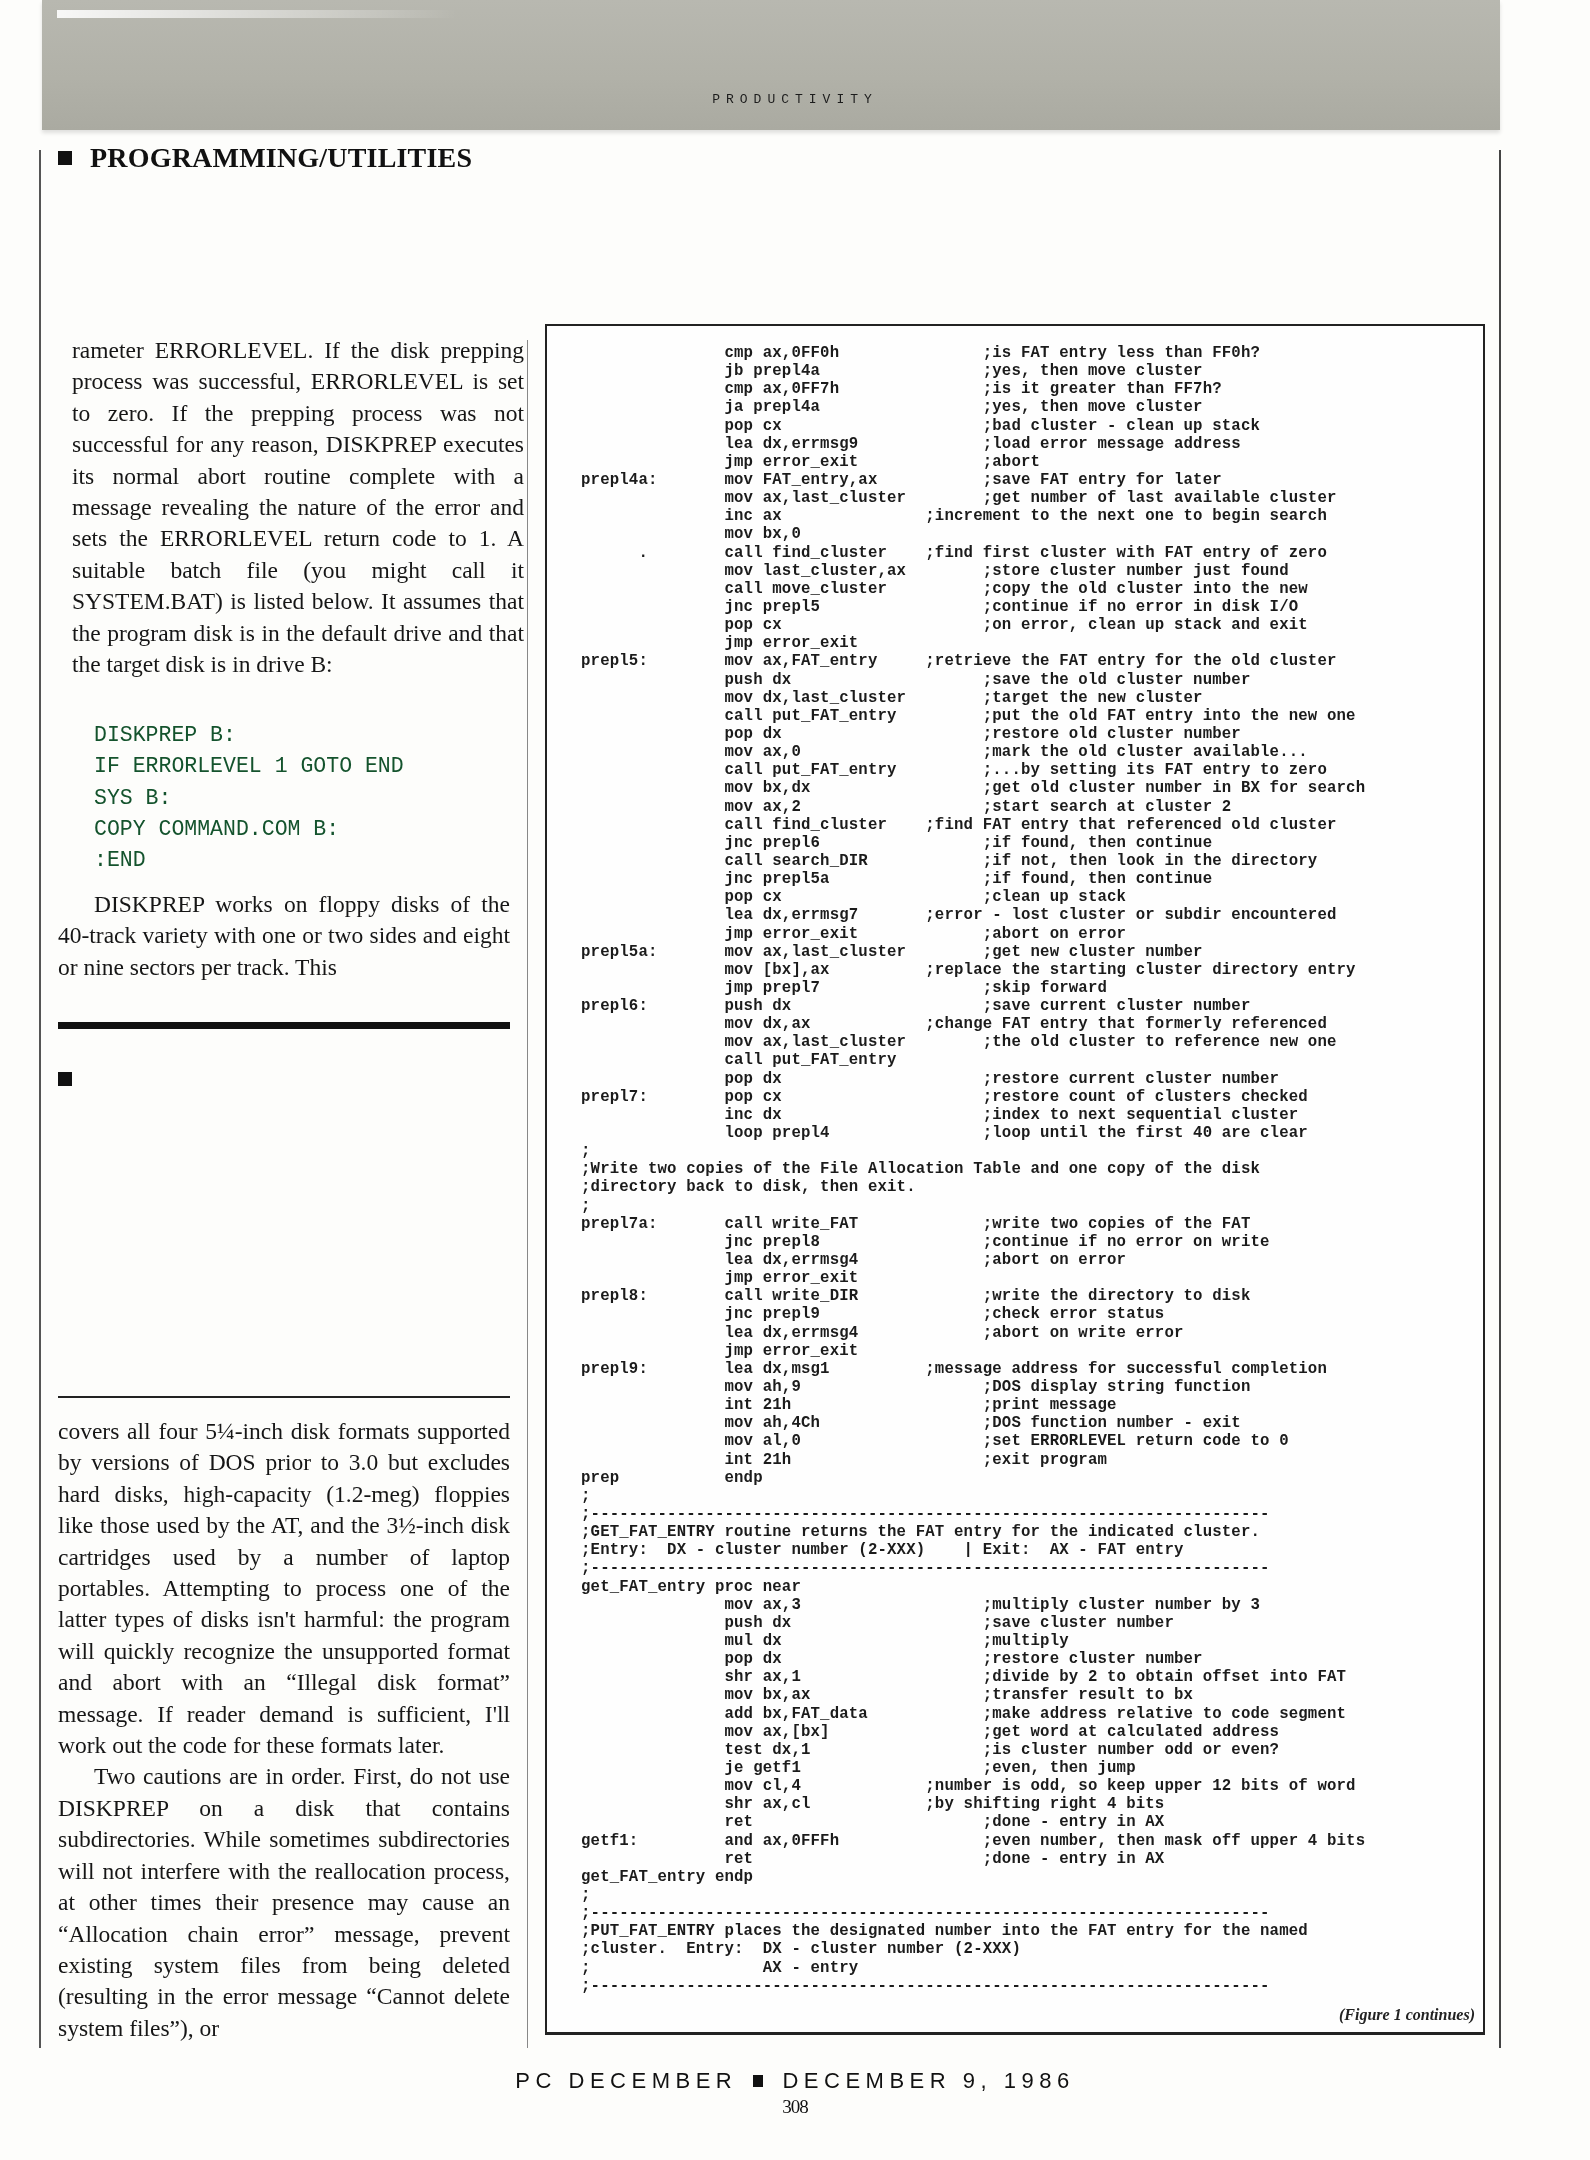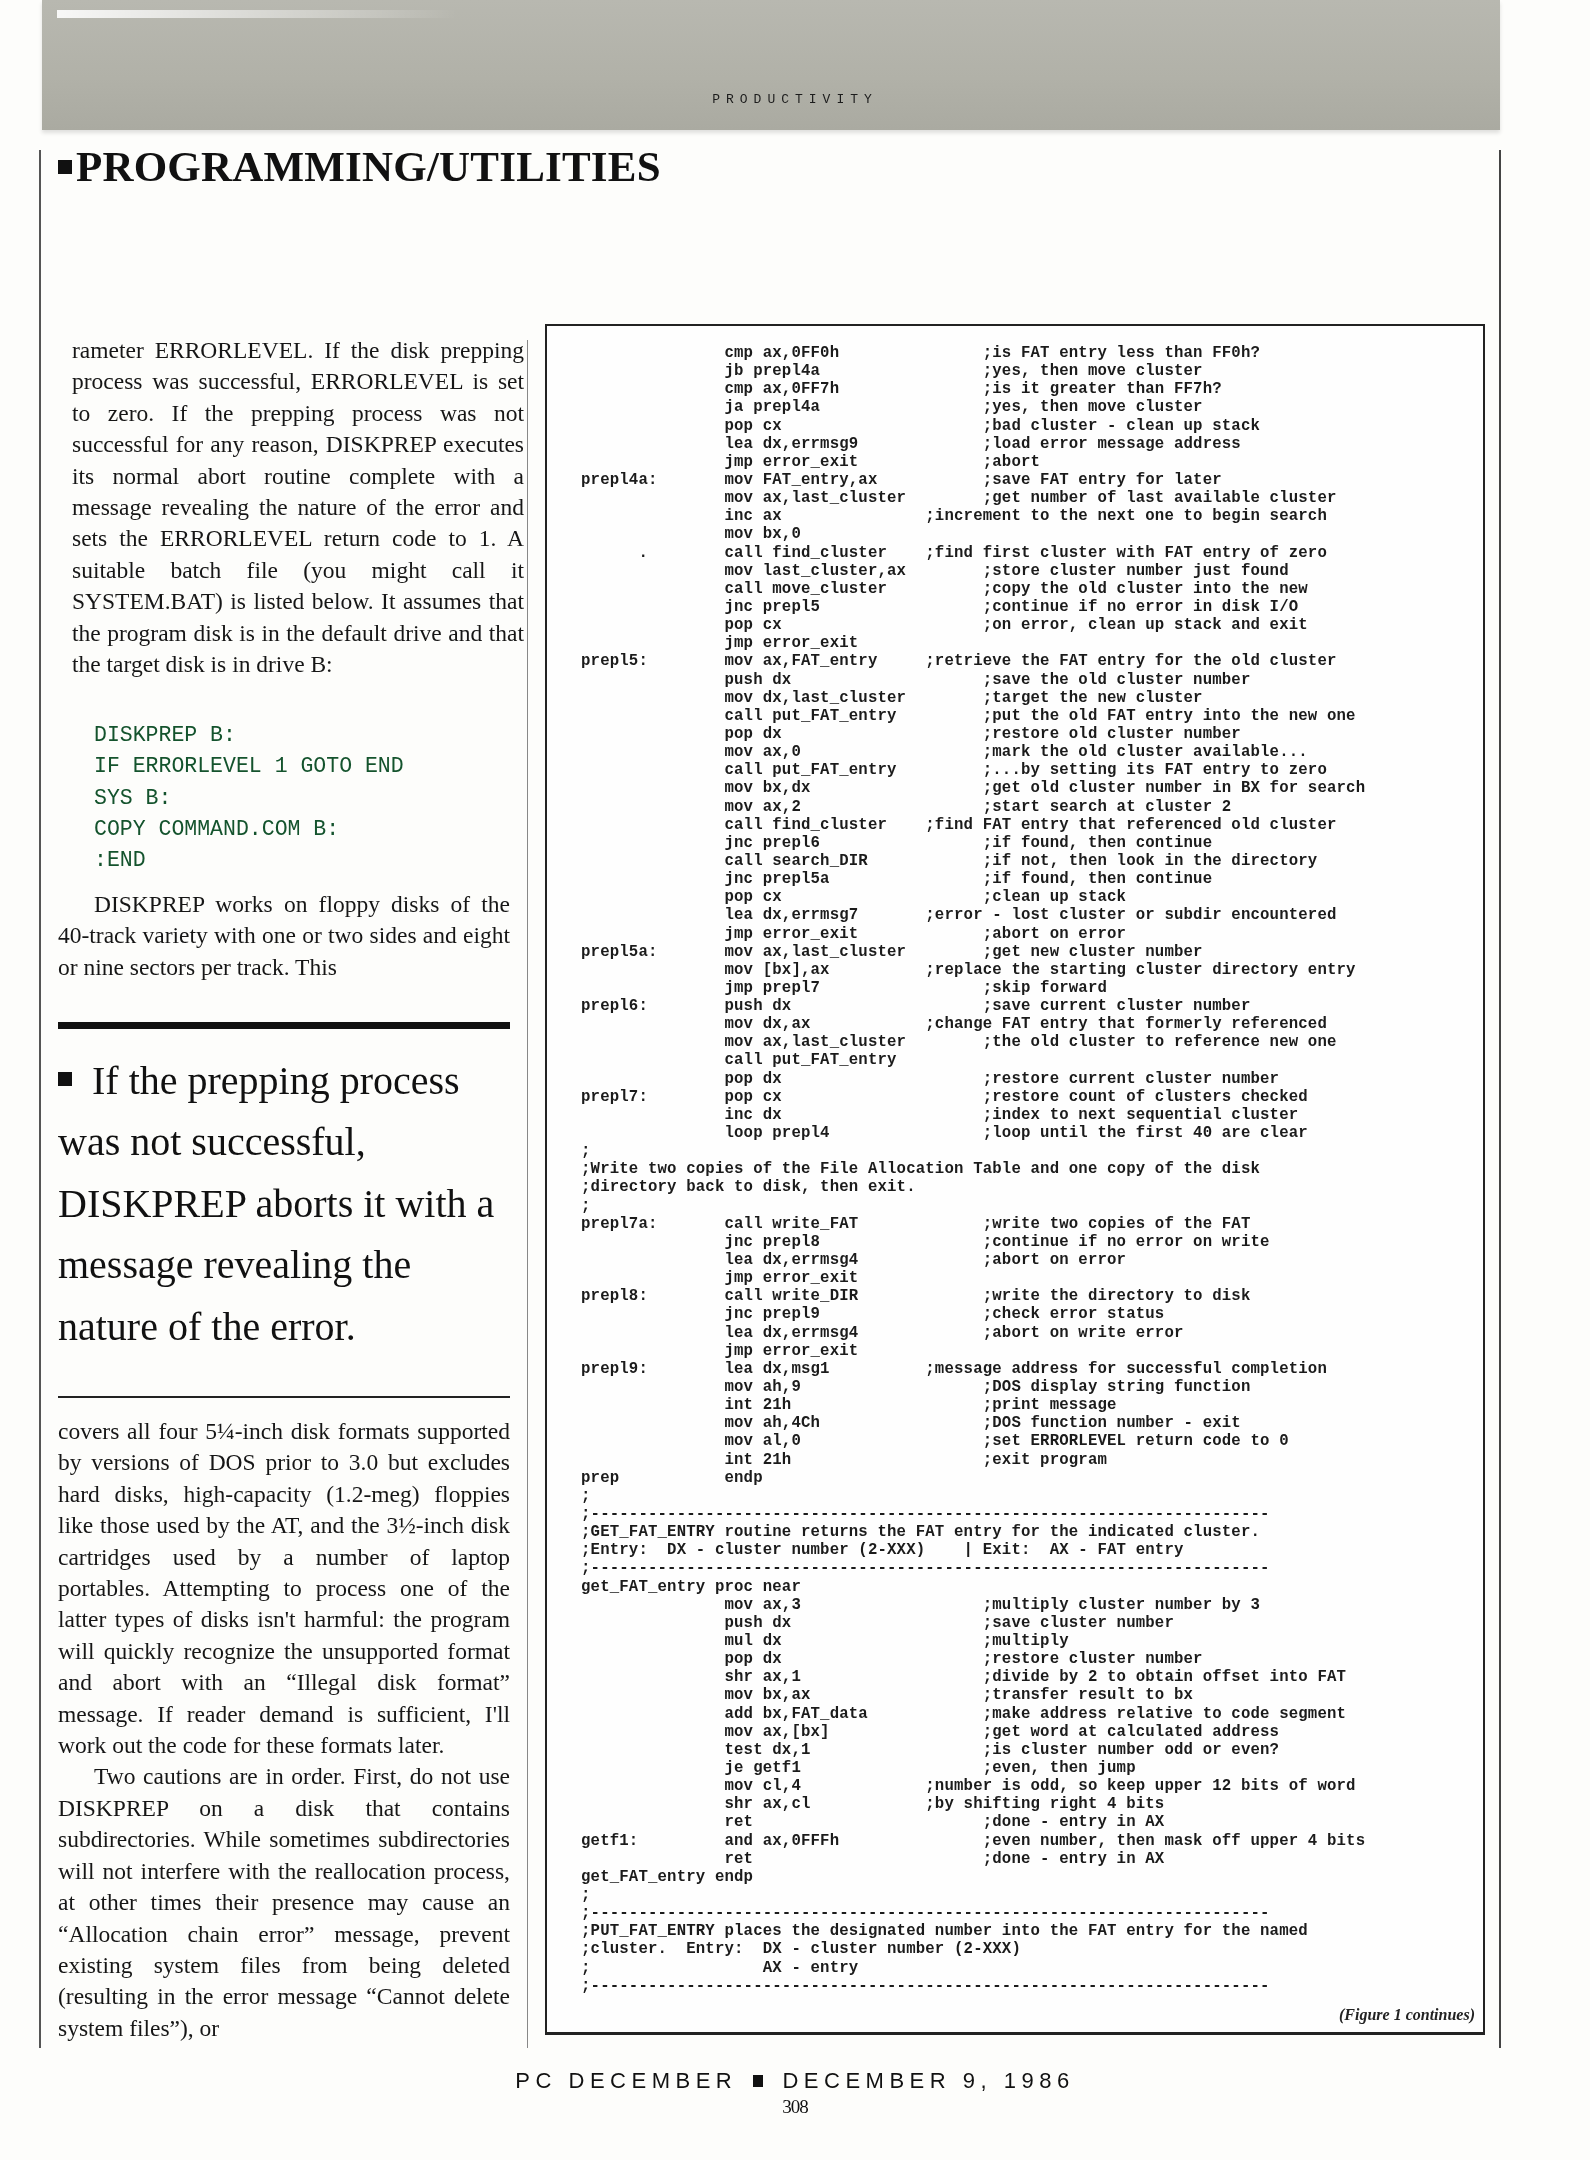--- a/index.html
+++ b/index.html
@@ -19,22 +19,22 @@
   .section-kicker {
     position: absolute; left: 0; width: 100%; top: 92px; text-align: center;
     font-family: Liberation Mono, monospace; font-size: 13px;
     letter-spacing: 6px; color: #1c1c1c; font-weight: normal;
   }
   .rule-left { position: absolute; left: 39px; top: 150px; width: 2px; height: 1898px; background: #555; }
   .rule-right { position: absolute; left: 1499px; top: 150px; width: 2px; height: 1898px; background: #444; }
   .col-divider { position: absolute; left: 527px; top: 340px; width: 1px; height: 1708px; background: #888; }
   .dept-head {
     position: absolute; left: 58px; top: 142px; font-family: "Liberation Serif", serif;
-    font-weight: bold; font-size: 43px; letter-spacing: 0.2px; color: #111;
-    display: flex; align-items: center; gap: 4px;
+    font-weight: bold; font-size: 28px; letter-spacing: 0.2px; color: #111;
+    display: flex; align-items: center; gap: 18px;
   }
   .square-bullet { display: inline-block; width: 14px; height: 14px; background: #111; }
   .left-col {
     position: absolute; left: 58px; width: 452px; font-size: 23.5px; line-height: 31.4px;
     text-align: justify; hyphens: manual;
   }
   .left-col p { margin: 0; }
   .left-col p.indent { text-indent: 36px; }
   .batch {
     position: absolute; left: 94px; top: 720px; font-family: "Liberation Mono", "DejaVu Sans Mono", monospace;
@@ -92,21 +92,21 @@
 </div>
 
 <div class="batch"><div>DISKPREP B:</div><div>IF ERRORLEVEL 1 GOTO END</div><div>SYS B:</div><div>COPY COMMAND.COM B:</div><div>:END</div></div>
 
 <div class="left-col" style="top:889px;">
   <p class="indent">DISKPREP works on floppy disks of the 40-track variety with one or two sides and eight or nine sectors per track. This</p>
 </div>
 
 <div class="pq-rule-thick"></div>
 <div class="pullquote">
-  <span class="square-bullet"></span><span>If the prepping process was not successful, DISKPREP aborts it with a message revealing the nature of the error.</span>
+  <span class="square-bullet"></span>
 </div>
 <div class="pq-rule-thin"></div>
 
 <div class="left-col" style="top:1416px;">
   <p>covers all four 5¼-inch disk formats sup­ported by versions of DOS prior to 3.0 but excludes hard disks, high-capacity (1.2-meg) floppies like those used by the AT, and the 3½-inch disk cartridges used by a number of laptop portables. Attempting to process one of the latter types of disks isn't harmful: the program will quickly recog­nize the unsupported format and abort with an “Illegal disk format” message. If read­er demand is sufficient, I'll work out the code for these formats later.</p>
   <p class="indent">Two cautions are in order. First, do not use DISKPREP on a disk that contains subdirectories. While sometimes subdir­ectories will not interfere with the realloca­tion process, at other times their presence may cause an “Allocation chain error” message, prevent existing system files from being deleted (resulting in the error message “Cannot delete system files”), or</p>
 </div>
 
 <div class="code-box">
   <pre class="code" id="code-pre">               cmp ax,0FF0h               ;is FAT entry less than FF0h?

